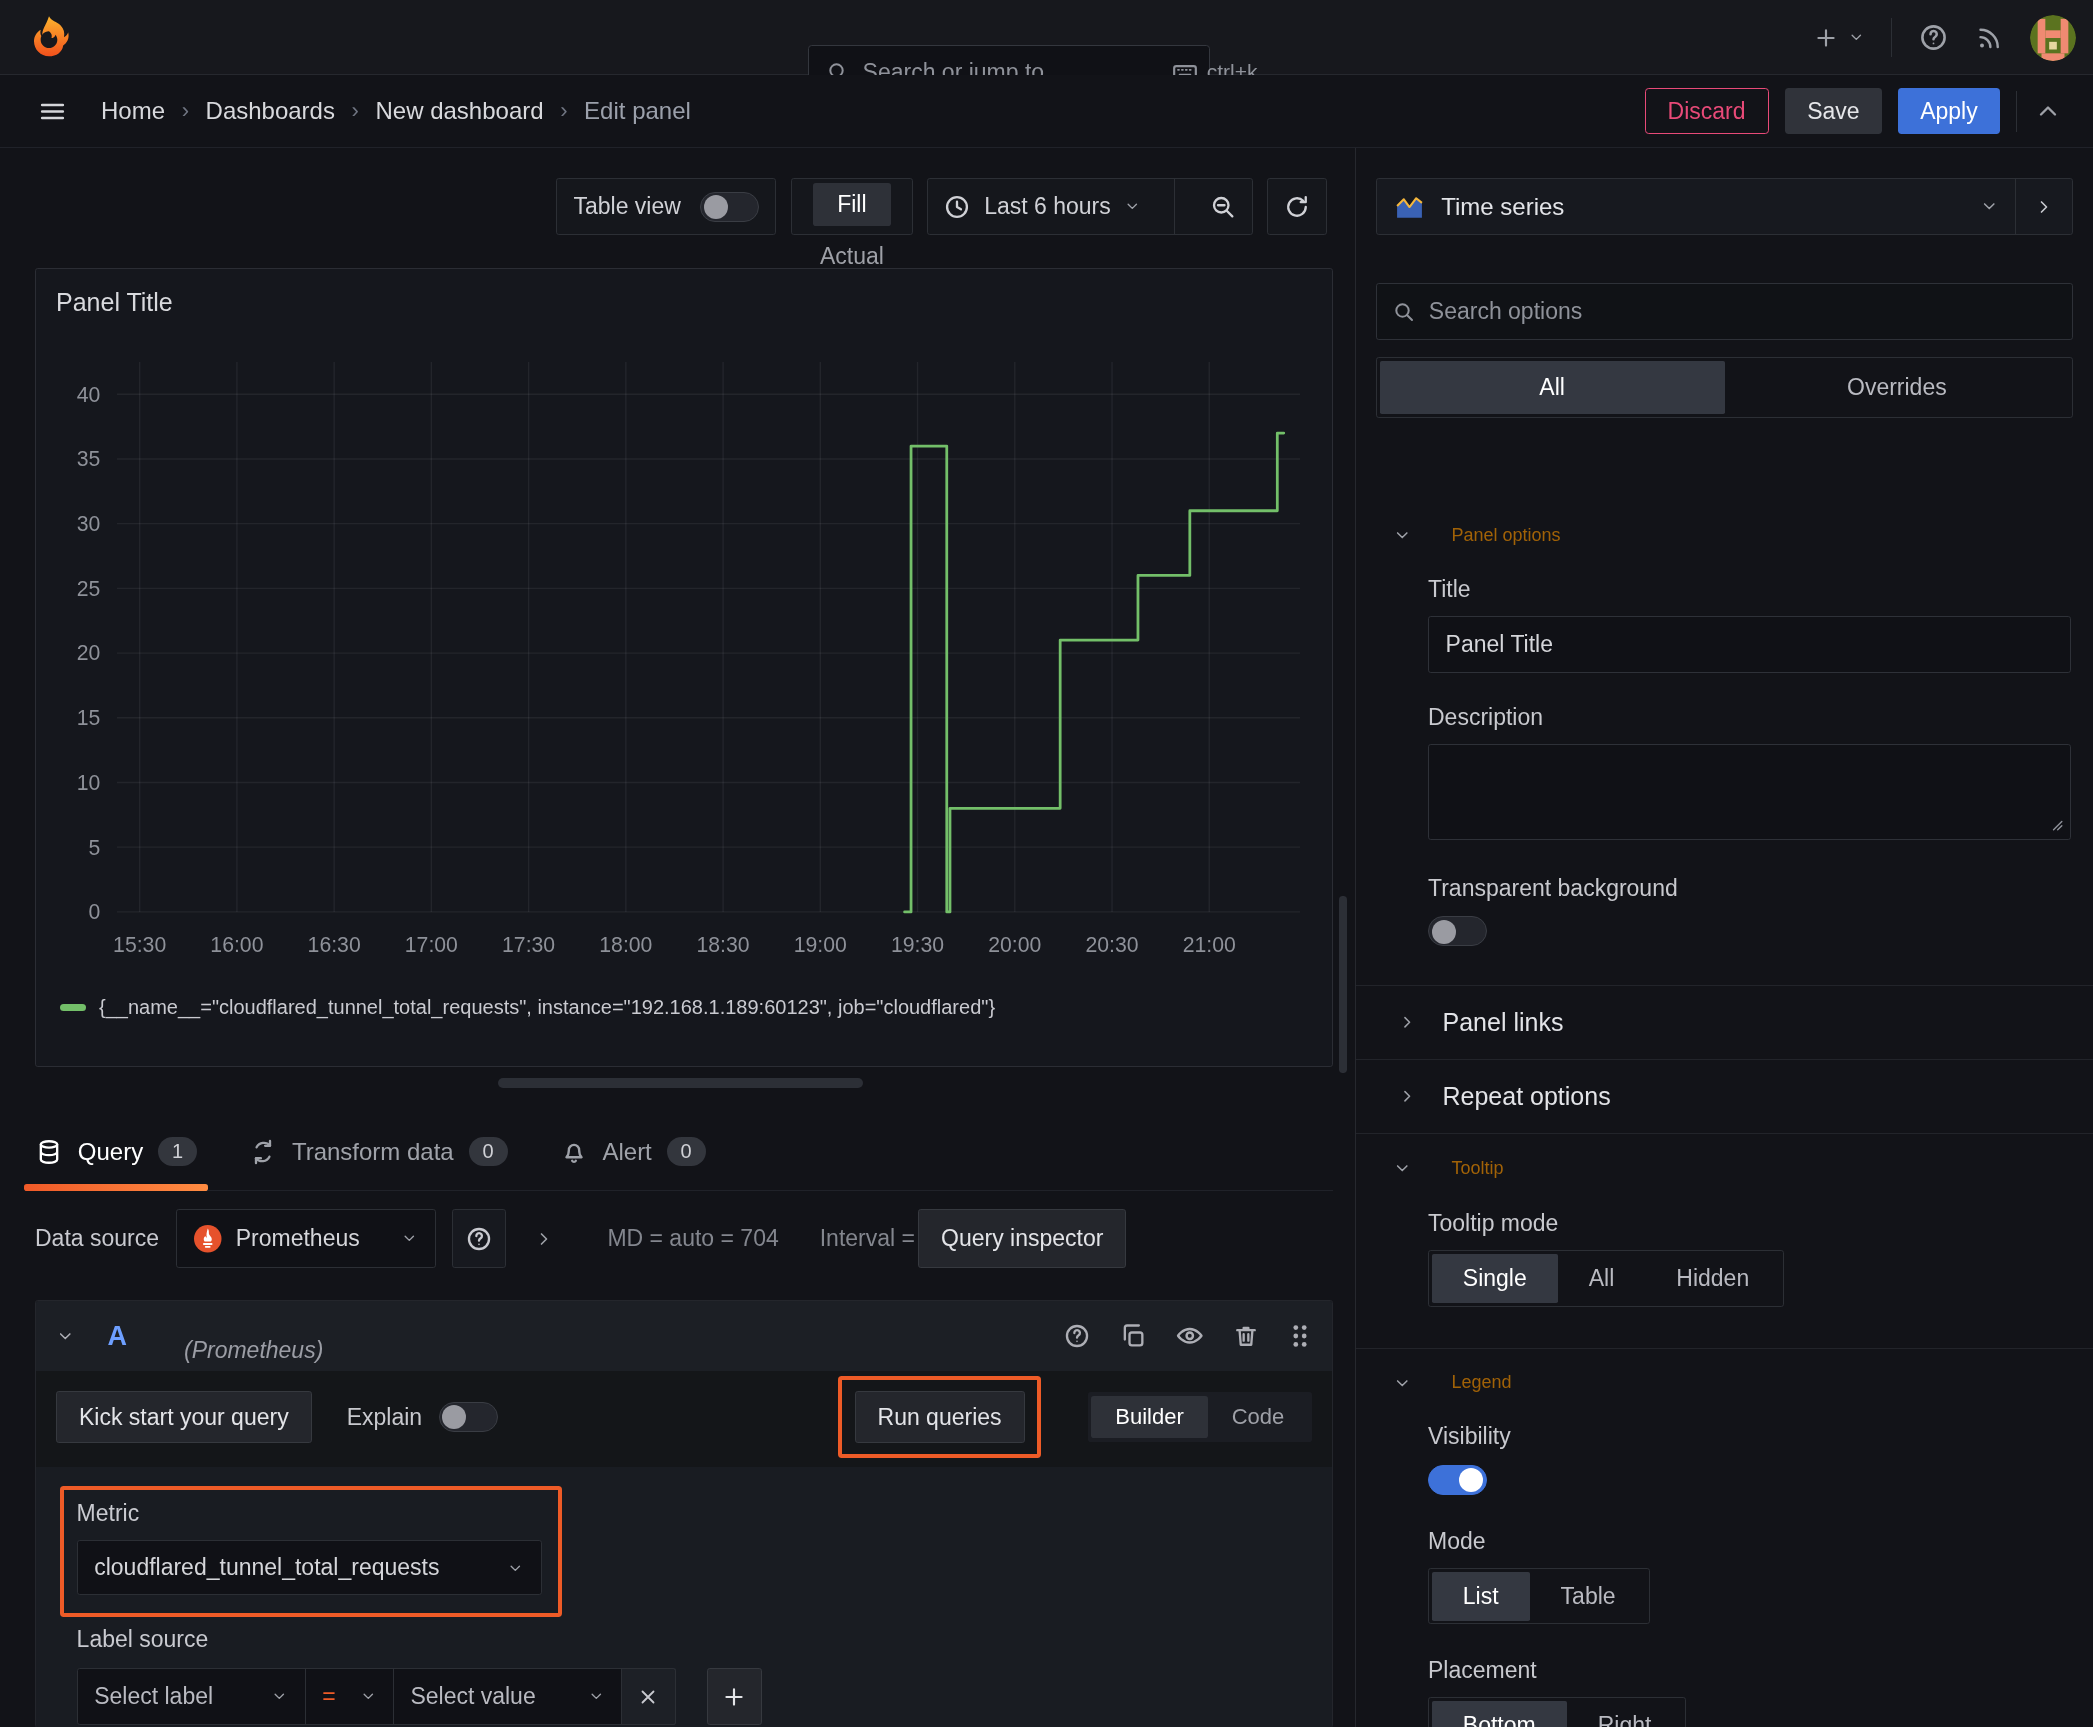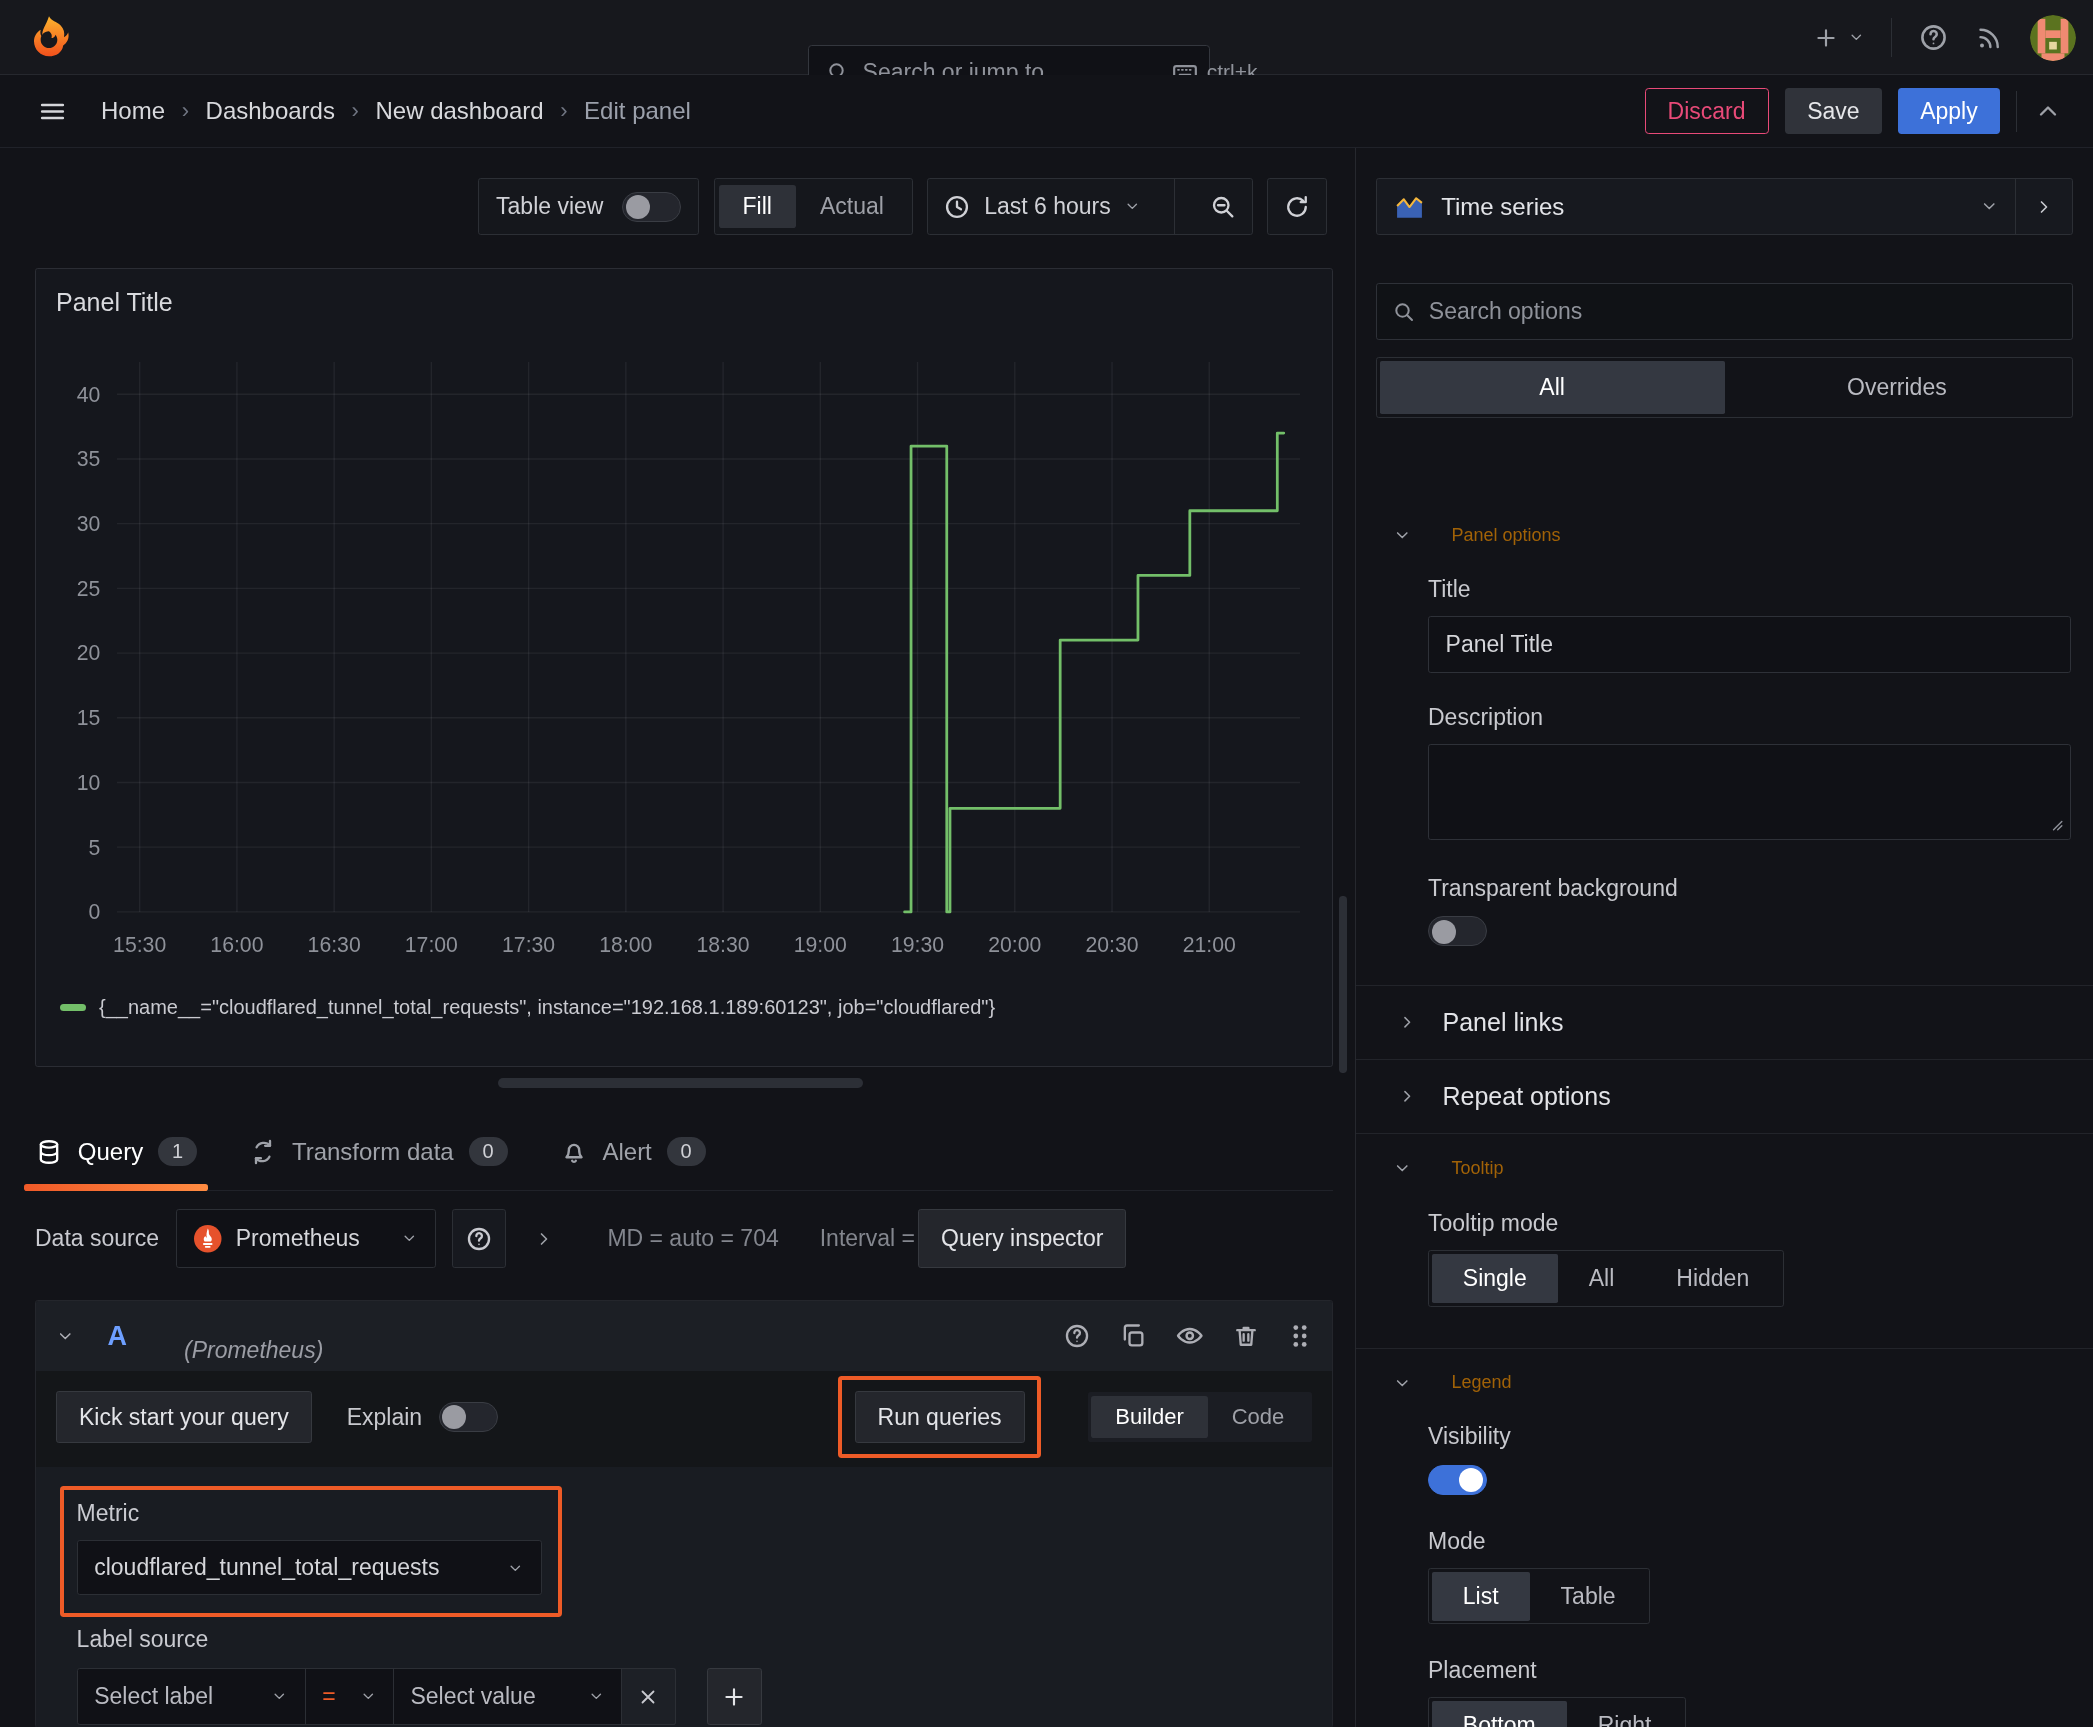--- a/index.html
+++ b/index.html
@@ -47,21 +47,21 @@
   
   .main { position:absolute; left:0; top:148px; width:2093px; height:1580px; }
   .leftpane { position:absolute; left:0; top:0; width:1355px; height:1580px; }
   .sidebar { position:absolute; left:1355px; top:0; width:738px; height:1580px;
              border-left:0.9px solid #26282e; overflow:hidden; }
 
   
   .viz-toolbar { position:absolute; top:30px; right:28px; display:flex; align-items:center; gap:14.8px; height:57px; }
   .tb-group { height:57px; border:0.9px solid #2c2f35; border-radius:2.8px; background:#15171c;
               display:flex; align-items:center; padding:0 16.6px; gap:19px; font-size:23px; color:#d0d1d6; }
-  .seg-wrap { padding:3.7px; gap:0; }
+  .seg-wrap { padding:3.7px; gap:8px;flex-direction:column; }
   .seg { padding:8.3px 24px; border-radius:2.8px; color:#9ea0a7; cursor:pointer; }
   .seg.on { background:#2e3138; color:#fff; }
   .tb-section { display:flex; align-items:center; gap:13px; padding:0 14.8px; height:100%; cursor:pointer; }
   .tb-vdiv { width:0.9px; height:100%; background:#2c2f35; }
   .tb-group.joined { padding:0; }
   .toggle { width:59px; height:30px; border-radius:15.7px; background:#24262d; border:0.9px solid #3a3d44;
             position:relative; cursor:pointer; flex:none; }
   .toggle .knob { position:absolute; left:2.8px; top:2.3px; width:24px; height:24px; border-radius:50%; background:#9a9ba2; }
   .toggle.on { background:var(--accent_blue); border-color:var(--accent_blue); }
   .toggle.on .knob { left:auto; right:2.8px; background:#fff; }

